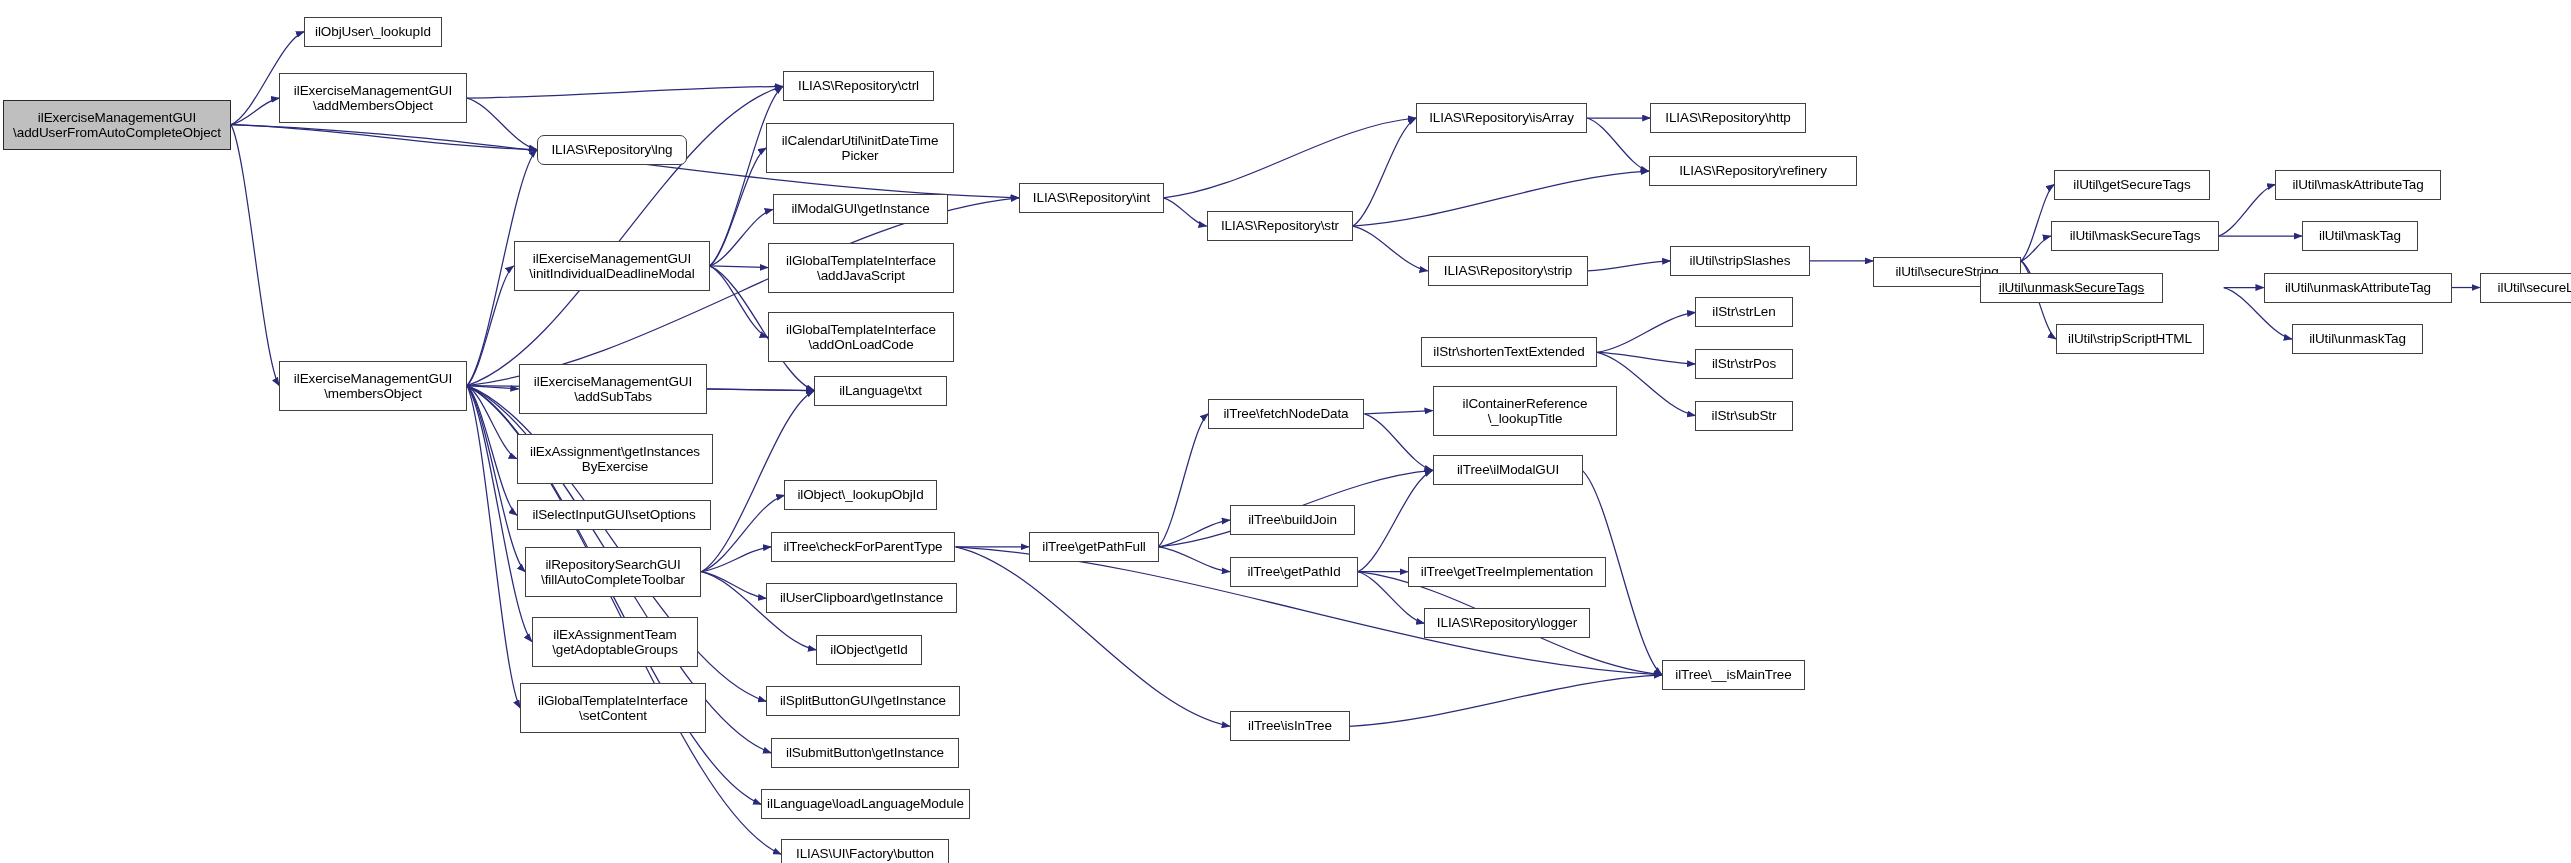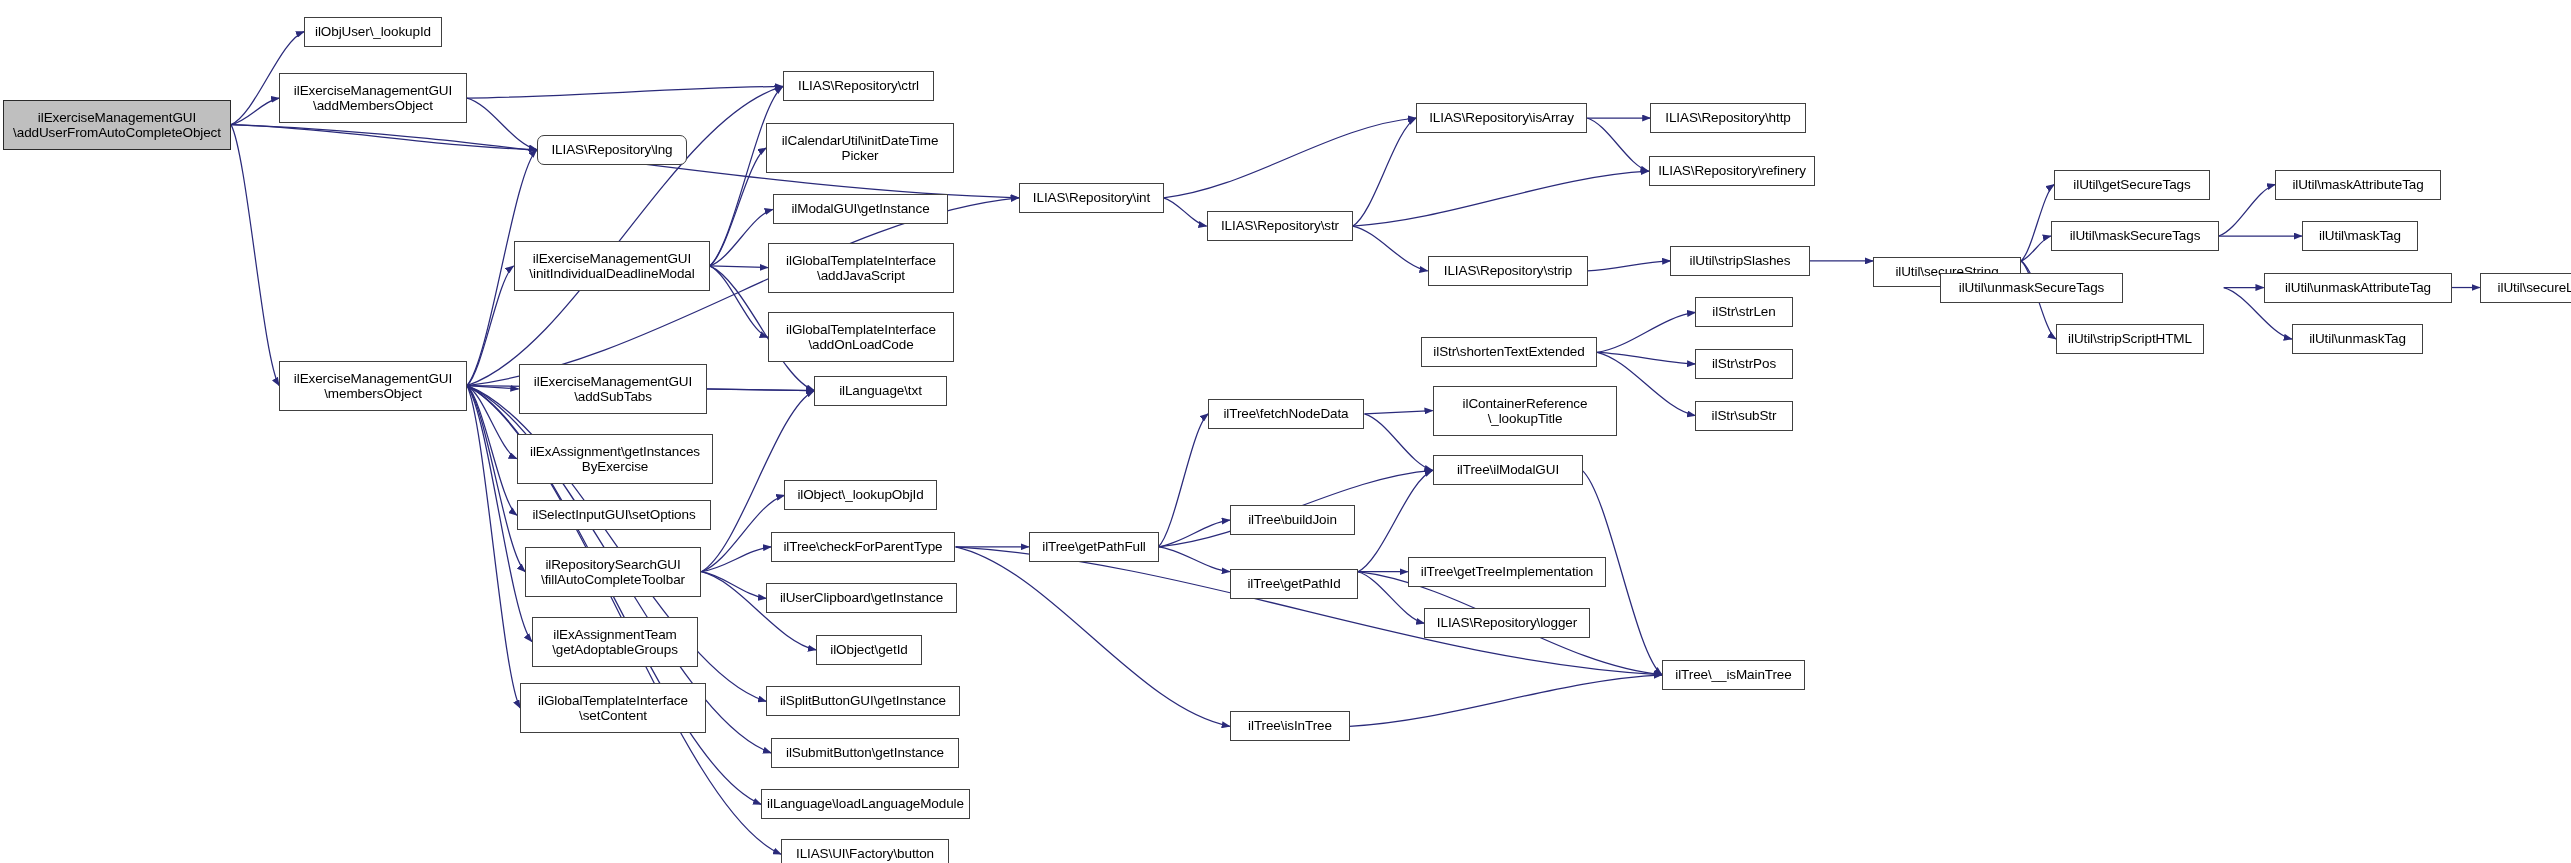--- a/index.html
+++ b/index.html
@@ -134,41 +134,41 @@
       <div class="node" style="left: 766px; top: 583px; width: 191px; height: 30px; display: flex; flex-direction: column;"><span>ilUserClipboard\getInstance</span></div>
       <div class="node" style="left: 816px; top: 635px; width: 106px; height: 30px; display: flex; flex-direction: column;"><span>ilObject\getId</span></div>
       <div class="node" style="left: 766px; top: 686px; width: 194px; height: 30px; display: flex; flex-direction: column;"><span>ilSplitButtonGUI\getInstance</span></div>
       <div class="node" style="left: 771px; top: 738px; width: 188px; height: 30px; display: flex; flex-direction: column;"><span>ilSubmitButton\getInstance</span></div>
       <div class="node" style="left: 761px; top: 789px; width: 209px; height: 30px; display: flex; flex-direction: column;"><span>ilLanguage\loadLanguageModule</span></div>
       <div class="node" style="left: 781px; top: 839px; width: 168px; height: 30px; display: flex; flex-direction: column;"><span>ILIAS\UI\Factory\button</span></div>
       <div class="node" style="left: 1019px; top: 183px; width: 145px; height: 30px; display: flex; flex-direction: column;"><span>ILIAS\Repository\int</span></div>
       <div class="node" style="left: 1207px; top: 211px; width: 146px; height: 30px; display: flex; flex-direction: column;"><span>ILIAS\Repository\str</span></div>
       <div class="node" style="left: 1416px; top: 103px; width: 171px; height: 30px; display: flex; flex-direction: column;"><span>ILIAS\Repository\isArray</span></div>
       <div class="node" style="left: 1650px; top: 103px; width: 156px; height: 30px; display: flex; flex-direction: column;"><span>ILIAS\Repository\http</span></div>
-      <div class="node" style="left: 1649px; top: 156px; width: 166px; height: 30px; display: flex; flex-direction: column;"><span>ILIAS\Repository\refinery</span></div>
+      <div class="node" style="left: 1649px; top: 156px; width: 208px; height: 30px; display: flex; flex-direction: column;"><span>ILIAS\Repository\refinery</span></div>
       <div class="node" style="left: 1428px; top: 256px; width: 160px; height: 30px; display: flex; flex-direction: column;"><span>ILIAS\Repository\strip</span></div>
       <div class="node" style="left: 1670px; top: 246px; width: 140px; height: 30px; display: flex; flex-direction: column;"><span>ilUtil\stripSlashes</span></div>
       <div class="node" style="left: 1873px; top: 257px; width: 148px; height: 30px; display: flex; flex-direction: column;"><span>ilUtil\secureString</span></div>
       <div class="node" style="left: 2054px; top: 170px; width: 156px; height: 30px; display: flex; flex-direction: column;"><span>ilUtil\getSecureTags</span></div>
       <div class="node" style="left: 2051px; top: 221px; width: 168px; height: 30px; display: flex; flex-direction: column;"><span>ilUtil\maskSecureTags</span></div>
-      <div class="node" style="left: 1940px; top: 273px; width: 183px; height: 30px; display: flex; flex-direction: column;"><span>ilUtil\unmaskSecureTags</span></div>
+      <div class="node" style="left: 1980px; top: 273px; width: 183px; height: 30px; display: flex; flex-direction: column; text-decoration: underline;"><span>ilUtil\unmaskSecureTags</span></div>
       <div class="node" style="left: 2056px; top: 324px; width: 148px; height: 30px; display: flex; flex-direction: column;"><span>ilUtil\stripScriptHTML</span></div>
       <div class="node" style="left: 2275px; top: 170px; width: 166px; height: 30px; display: flex; flex-direction: column;"><span>ilUtil\maskAttributeTag</span></div>
       <div class="node" style="left: 2302px; top: 221px; width: 116px; height: 30px; display: flex; flex-direction: column;"><span>ilUtil\maskTag</span></div>
       <div class="node" style="left: 2264px; top: 273px; width: 188px; height: 30px; display: flex; flex-direction: column;"><span>ilUtil\unmaskAttributeTag</span></div>
       <div class="node" style="left: 2292px; top: 324px; width: 131px; height: 30px; display: flex; flex-direction: column;"><span>ilUtil\unmaskTag</span></div>
       <div class="node" style="left: 2480px; top: 273px; width: 128px; height: 30px; display: flex; flex-direction: column;"><span>ilUtil\secureLink</span></div>
       <div class="node" style="left: 1421px; top: 337px; width: 176px; height: 30px; display: flex; flex-direction: column;"><span>ilStr\shortenTextExtended</span></div>
       <div class="node" style="left: 1695px; top: 297px; width: 98px; height: 30px; display: flex; flex-direction: column;"><span>ilStr\strLen</span></div>
       <div class="node" style="left: 1695px; top: 349px; width: 98px; height: 30px; display: flex; flex-direction: column;"><span>ilStr\strPos</span></div>
       <div class="node" style="left: 1695px; top: 401px; width: 98px; height: 30px; display: flex; flex-direction: column;"><span>ilStr\subStr</span></div>
       <div class="node" style="left: 1208px; top: 399px; width: 156px; height: 30px; display: flex; flex-direction: column;"><span>ilTree\fetchNodeData</span></div>
       <div class="node" style="left: 1433px; top: 386px; width: 184px; height: 50px; display: flex; flex-direction: column;"><span>ilContainerReference</span><span>\_lookupTitle</span></div>
       <div class="node" style="left: 1433px; top: 455px; width: 150px; height: 30px; display: flex; flex-direction: column;"><span>ilTree\ilModalGUI</span></div>
       <div class="node" style="left: 1230px; top: 505px; width: 125px; height: 30px; display: flex; flex-direction: column;"><span>ilTree\buildJoin</span></div>
       <div class="node" style="left: 1029px; top: 532px; width: 130px; height: 30px; display: flex; flex-direction: column;"><span>ilTree\getPathFull</span></div>
-      <div class="node" style="left: 1230px; top: 557px; width: 128px; height: 30px; display: flex; flex-direction: column; margin-top: 12px;"><span>ilTree\getPathId</span></div>
+      <div class="node" style="left: 1230px; top: 557px; width: 128px; height: 30px; display: flex; flex-direction: column;"><span>ilTree\getPathId</span></div>
       <div class="node" style="left: 1408px; top: 557px; width: 198px; height: 30px; display: flex; flex-direction: column;"><span>ilTree\getTreeImplementation</span></div>
       <div class="node" style="left: 1424px; top: 608px; width: 166px; height: 30px; display: flex; flex-direction: column;"><span>ILIAS\Repository\logger</span></div>
       <div class="node" style="left: 1230px; top: 711px; width: 120px; height: 30px; display: flex; flex-direction: column;"><span>ilTree\isInTree</span></div>
       <div class="node" style="left: 1662px; top: 660px; width: 143px; height: 30px; display: flex; flex-direction: column;"><span>ilTree\__isMainTree</span></div>
     </div>
 </div>
 
 </body></html>

